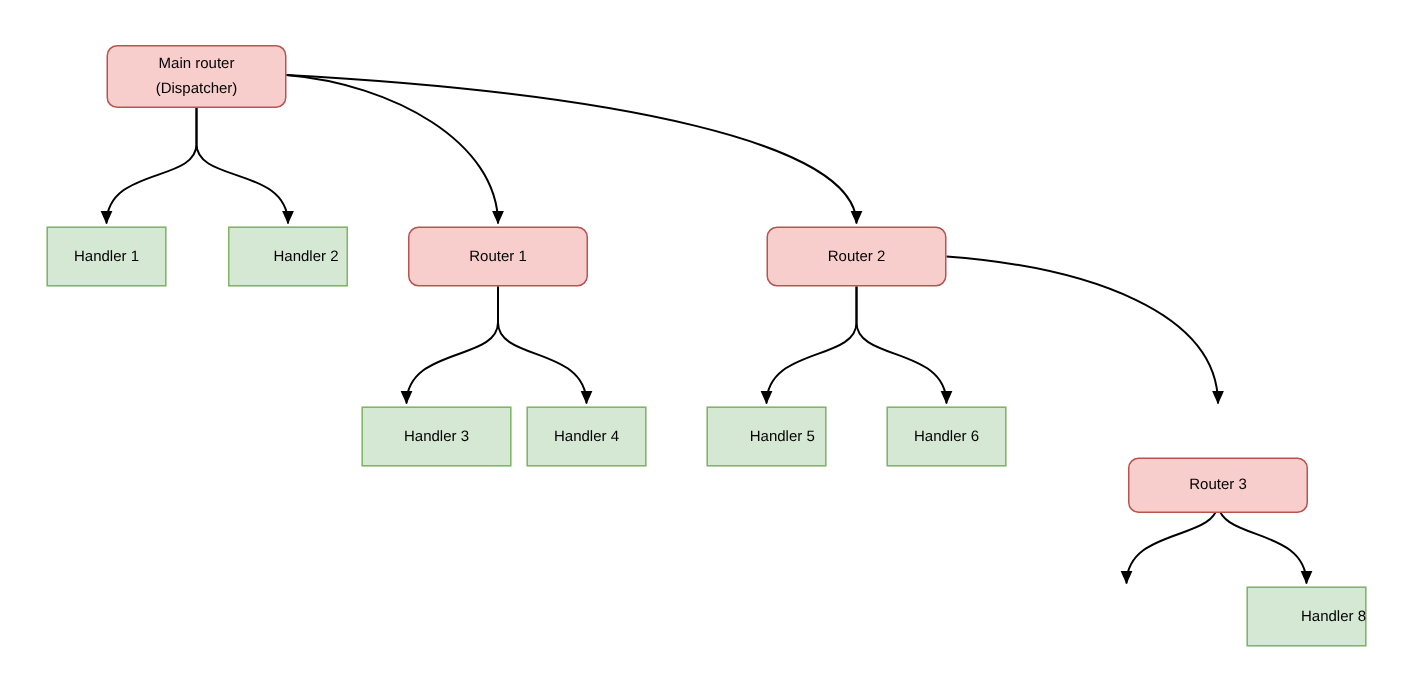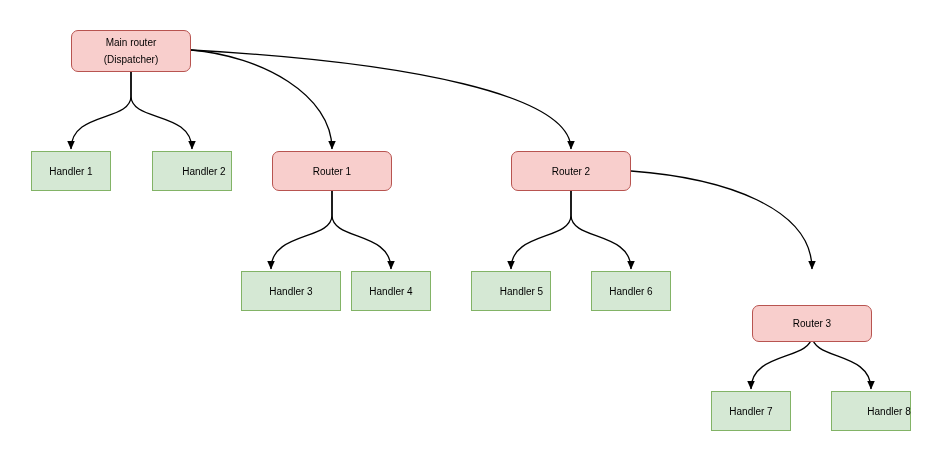--- a/index.html
+++ b/index.html
@@ -109,21 +109,18 @@
   </div>
 
   <div class="node handler" style="left:591px; top:271px; width:80px; height:40px;">
     <div>Handler 6</div>
   </div>
 
   <div class="node router" style="left:752px; top:271px; width:120px; height:37px;margin-top:34px;">
     <div>Router 3</div>
   </div>
 
-  <div class="node handler" style="left:711px; top:391px; width:80px; height:40px;">
-    <div>Handler 7</div>
-  </div>
 
   <div class="node handler" style="left:831px; top:391px; width:80px; height:40px;padding-left:36px;">
     <div>Handler 8</div>
   </div>
 
 </div>
 
 </body></html>

